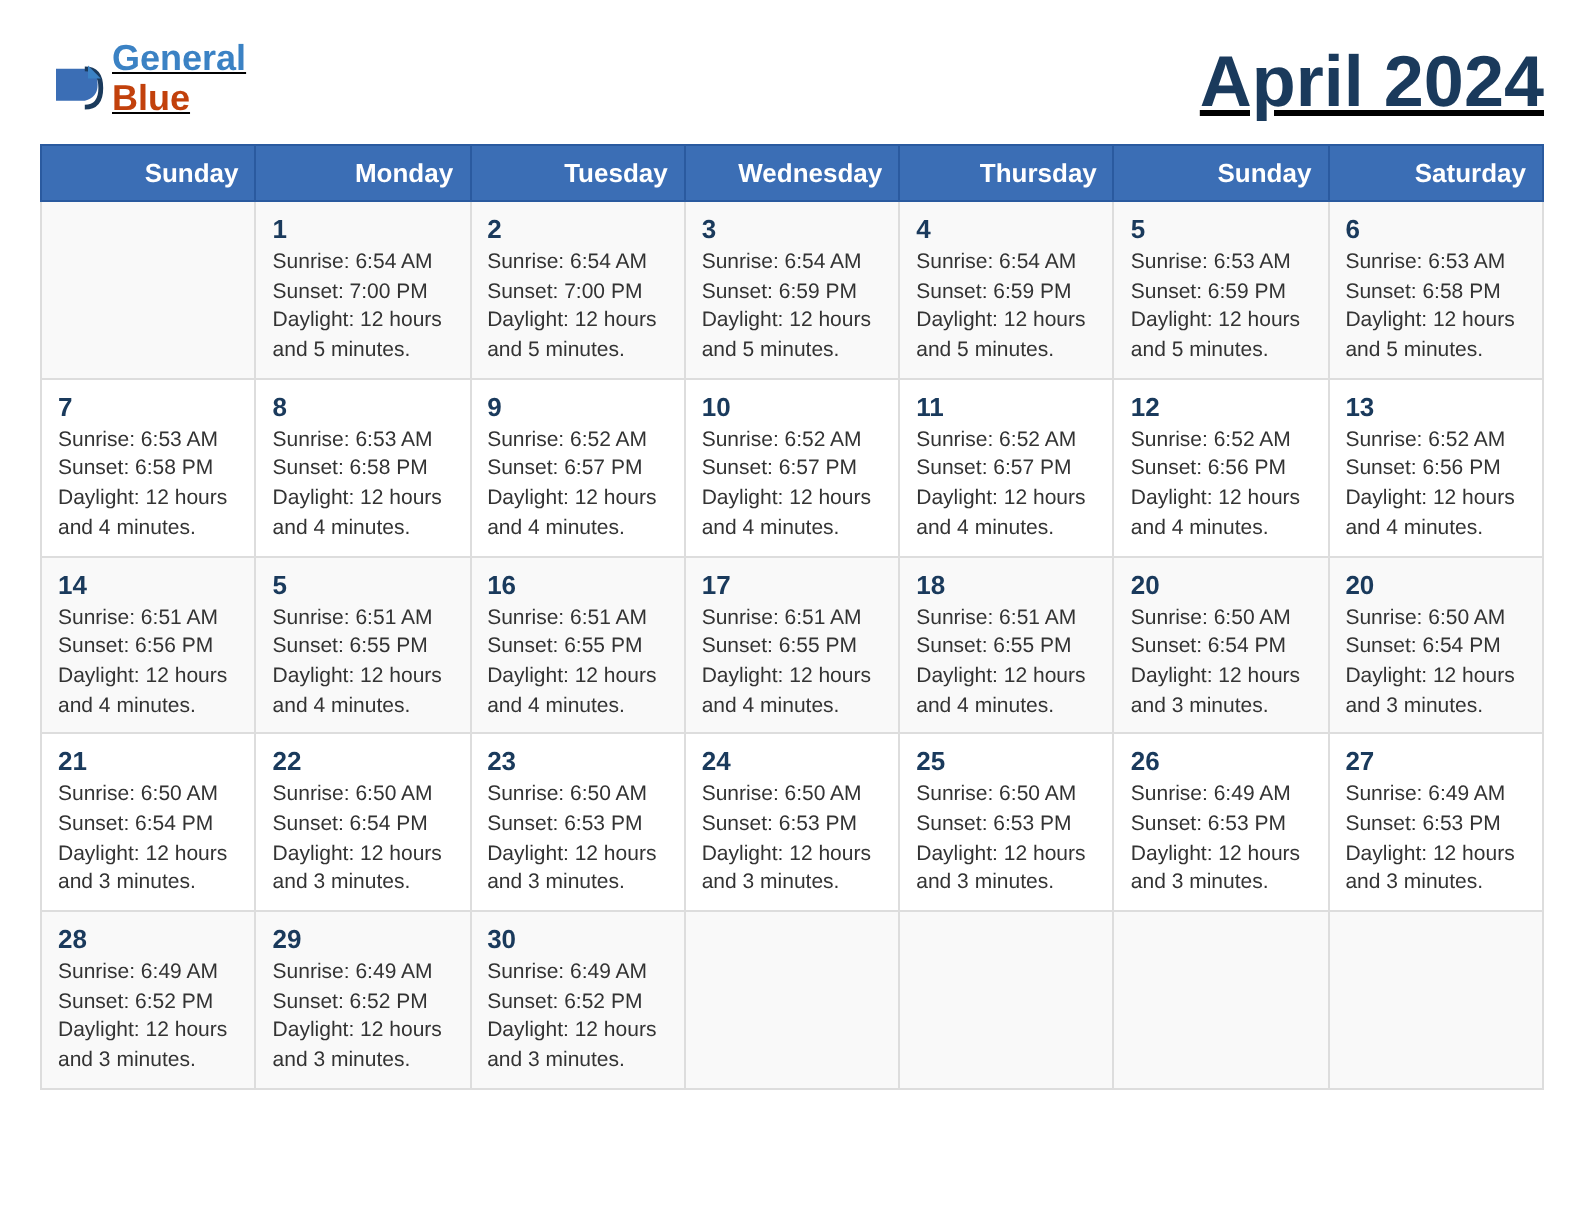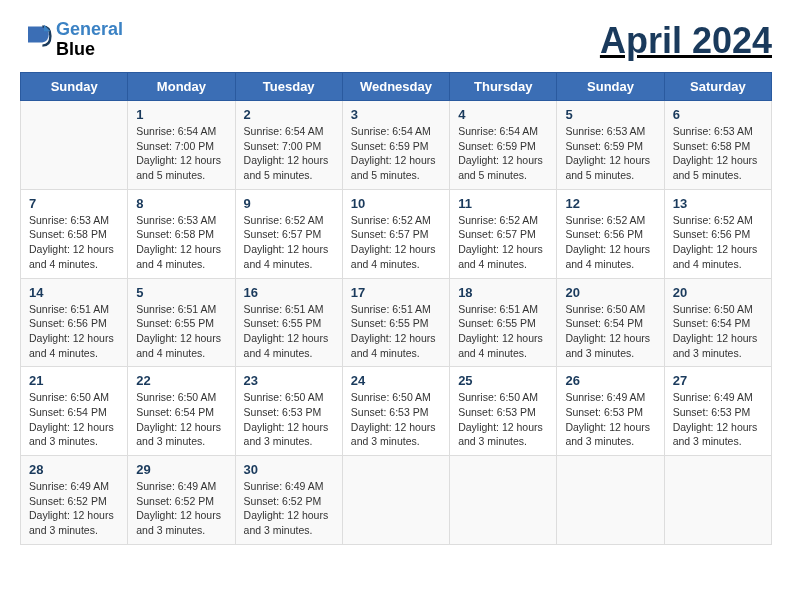--- a/index.html
+++ b/index.html
@@ -11,22 +11,23 @@
       padding: 20px;
     }
     .header {
       display: flex;
       justify-content: space-between;
       align-items: flex-start;
       margin-bottom: 10px;
     }
     .logo {
       display: flex;
-      align-items: flex-start;
+      align-items: flex-end;
       gap: 4px;
+      text-decoration: underline;
     }
     .logo-text {
       font-size: 18px;
       font-weight: bold;
       color: #1a3a5c;
       line-height: 1.1;
     }
     .logo-text span {
       color: #3b82c4;
     }
@@ -51,21 +52,21 @@
       width: 100%;
       border-collapse: collapse;
       font-size: 11px;
     }
     thead tr {
       background-color: #3b6eb5;
       color: white;
     }
     thead th {
       padding: 6px 8px;
-      text-align: center;
+      text-align: right;
       font-size: 13px;
       font-weight: bold;
       border: 1px solid #2a5a9f;
     }
     tbody tr {
       vertical-align: top;
     }
     tbody tr:nth-child(odd) {
       background-color: #f9f9f9;
     }
@@ -96,21 +97,21 @@
 
 <div class="header">
   <div class="logo">
     <svg class="logo-icon" viewBox="0 0 40 40">
       <path d="M10 8 L28 8 Q36 8 36 18 Q36 26 28 28 L10 28 Z" fill="#3b6eb5"></path>
       <path d="M28 8 Q38 8 38 20 Q38 32 28 32" fill="none" stroke="#1a3a5c" stroke-width="3"></path>
       <polygon points="30,6 38,14 30,14" fill="#3b82c4"></polygon>
     </svg>
     <div class="logo-text">
       <div><span>General</span></div>
-      <div><span style="color:#000000;">Blue</span></div>
+      <div><span style="color:#c2410c;">Blue</span></div>
     </div>
   </div>
   <div class="title-block">
     <div class="month-title">April 2024</div>
   </div>
 </div>
 
 <table>
   <thead>
     <tr>

